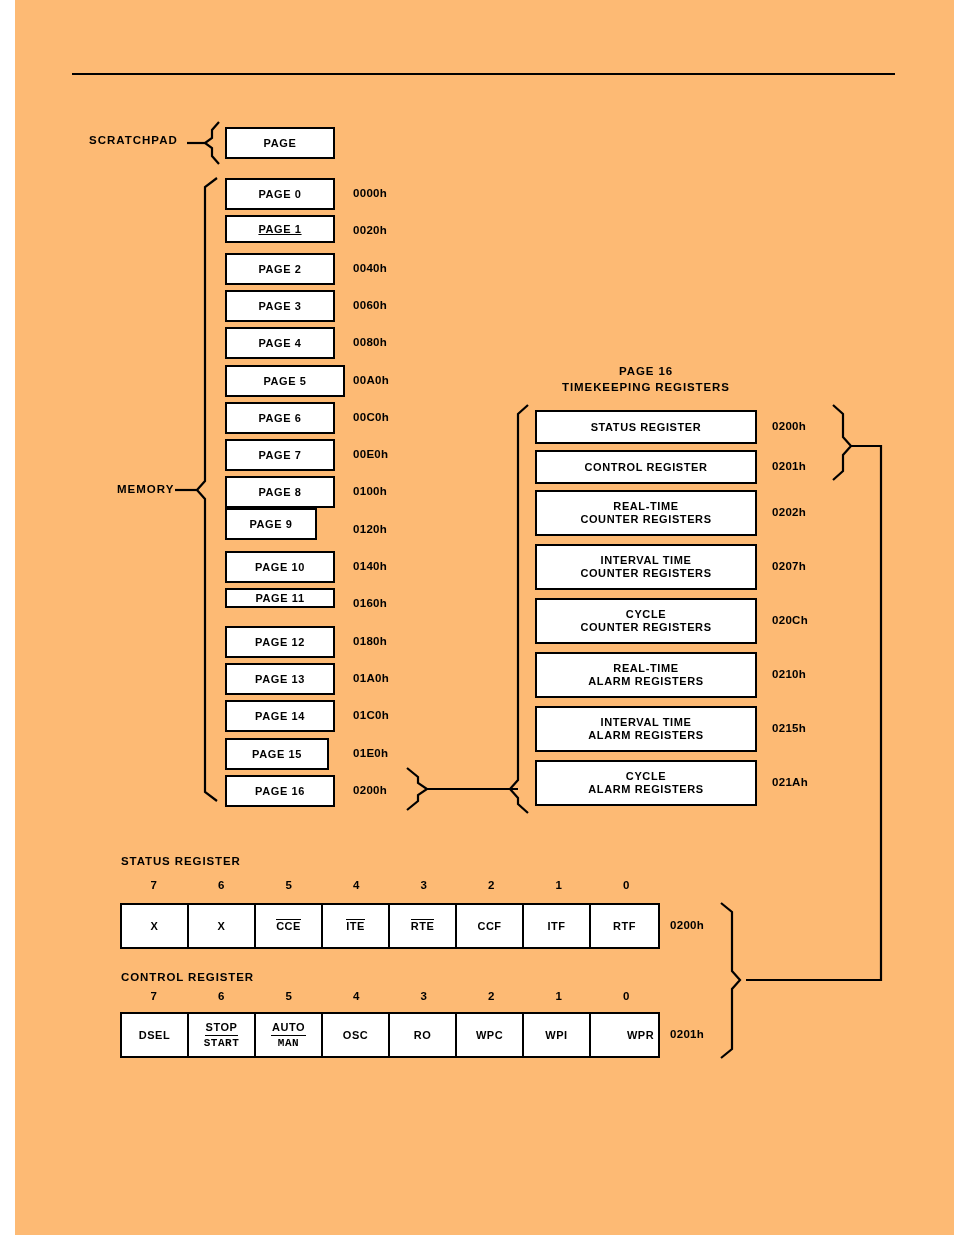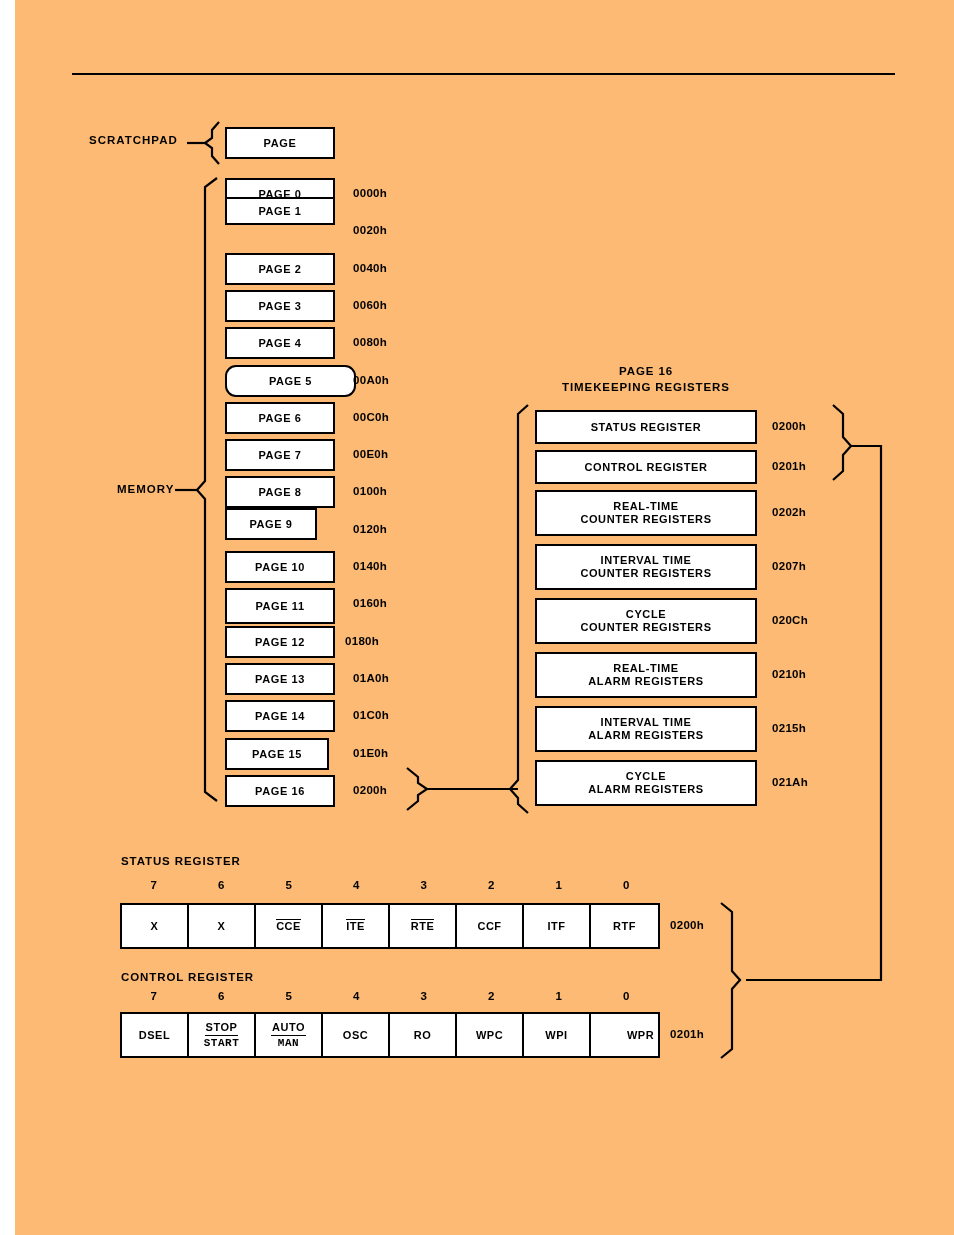--- a/index.html
+++ b/index.html
@@ -151,37 +151,37 @@
     <span>PAGE</span>
   </div>
 
   <div class="grouplabel" style="left:102px; top:483px;">MEMORY</div>
 
   <div id="memory-pages">
       <div class="mbox" style="left: 210px; top: 178px; width: 110px; height: 32px;">
         <span>PAGE 0</span>
       </div>
       <div class="addr" style="left: 338px; top: 187px;">0000h</div>
-      <div class="mbox" style="left: 210px; top: 197px; width: 110px; height: 28px;">
+      <div class="mbox" style="left: 210px; top: 215px; width: 110px; height: 28px; text-decoration: underline;">
         <span>PAGE 1</span>
       </div>
       <div class="addr" style="left: 338px; top: 224px;">0020h</div>
       <div class="mbox" style="left: 210px; top: 253px; width: 110px; height: 32px;">
         <span>PAGE 2</span>
       </div>
       <div class="addr" style="left: 338px; top: 262px;">0040h</div>
       <div class="mbox" style="left: 210px; top: 290px; width: 110px; height: 32px;">
         <span>PAGE 3</span>
       </div>
       <div class="addr" style="left: 338px; top: 299px;">0060h</div>
       <div class="mbox" style="left: 210px; top: 327px; width: 110px; height: 32px;">
         <span>PAGE 4</span>
       </div>
       <div class="addr" style="left: 338px; top: 336px;">0080h</div>
-      <div class="mbox" style="left: 210px; top: 365px; width: 131px; height: 32px; border-radius: 11px;">
+      <div class="mbox" style="left: 210px; top: 365px; width: 120px; height: 32px;">
         <span>PAGE 5</span>
       </div>
       <div class="addr" style="left: 338px; top: 374px;">00A0h</div>
       <div class="mbox" style="left: 210px; top: 402px; width: 110px; height: 32px;">
         <span>PAGE 6</span>
       </div>
       <div class="addr" style="left: 338px; top: 411px;">00C0h</div>
       <div class="mbox" style="left: 210px; top: 439px; width: 110px; height: 32px;">
         <span>PAGE 7</span>
       </div>
@@ -191,28 +191,28 @@
       </div>
       <div class="addr" style="left: 338px; top: 485px;">0100h</div>
       <div class="mbox" style="left: 210px; top: 508px; width: 92px; height: 32px;">
         <span>PAGE 9</span>
       </div>
       <div class="addr" style="left: 338px; top: 523px;">0120h</div>
       <div class="mbox" style="left: 210px; top: 551px; width: 110px; height: 32px;">
         <span>PAGE 10</span>
       </div>
       <div class="addr" style="left: 338px; top: 560px;">0140h</div>
-      <div class="mbox" style="left: 210px; top: 588px; width: 110px; height: 36px;">
+      <div class="mbox" style="left: 210px; top: 588px; width: 110px; height: 20px;">
         <span>PAGE 11</span>
       </div>
       <div class="addr" style="left: 338px; top: 597px;">0160h</div>
       <div class="mbox" style="left: 210px; top: 626px; width: 110px; height: 32px;">
         <span>PAGE 12</span>
       </div>
-      <div class="addr" style="left: 330px; top: 635px; text-align: center;">0180h</div>
+      <div class="addr" style="left: 338px; top: 635px; text-align: center;">0180h</div>
       <div class="mbox" style="left: 210px; top: 663px; width: 110px; height: 32px;">
         <span>PAGE 13</span>
       </div>
       <div class="addr" style="left: 338px; top: 672px;">01A0h</div>
       <div class="mbox" style="left: 210px; top: 700px; width: 110px; height: 32px;">
         <span>PAGE 14</span>
       </div>
       <div class="addr" style="left: 338px; top: 709px;">01C0h</div>
       <div class="mbox" style="left: 210px; top: 738px; width: 104px; height: 32px;">
         <span>PAGE 15</span>

